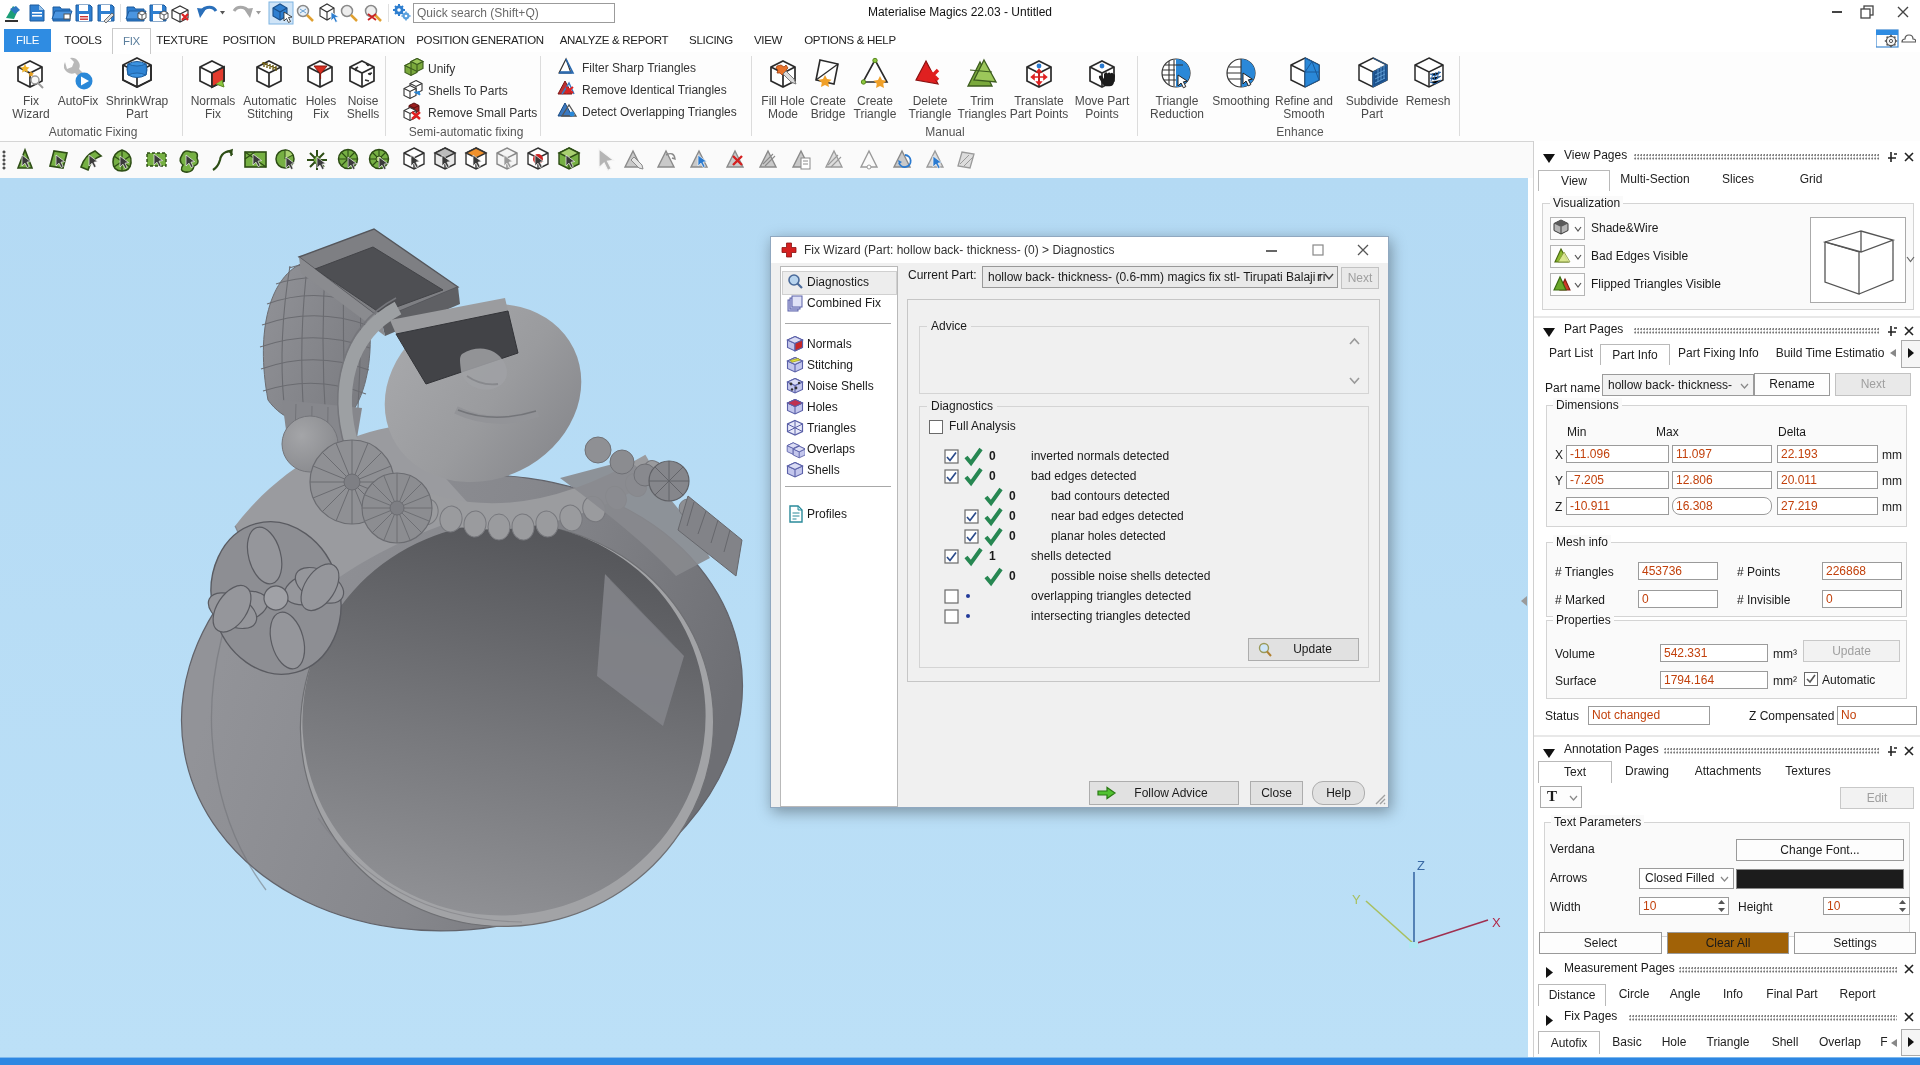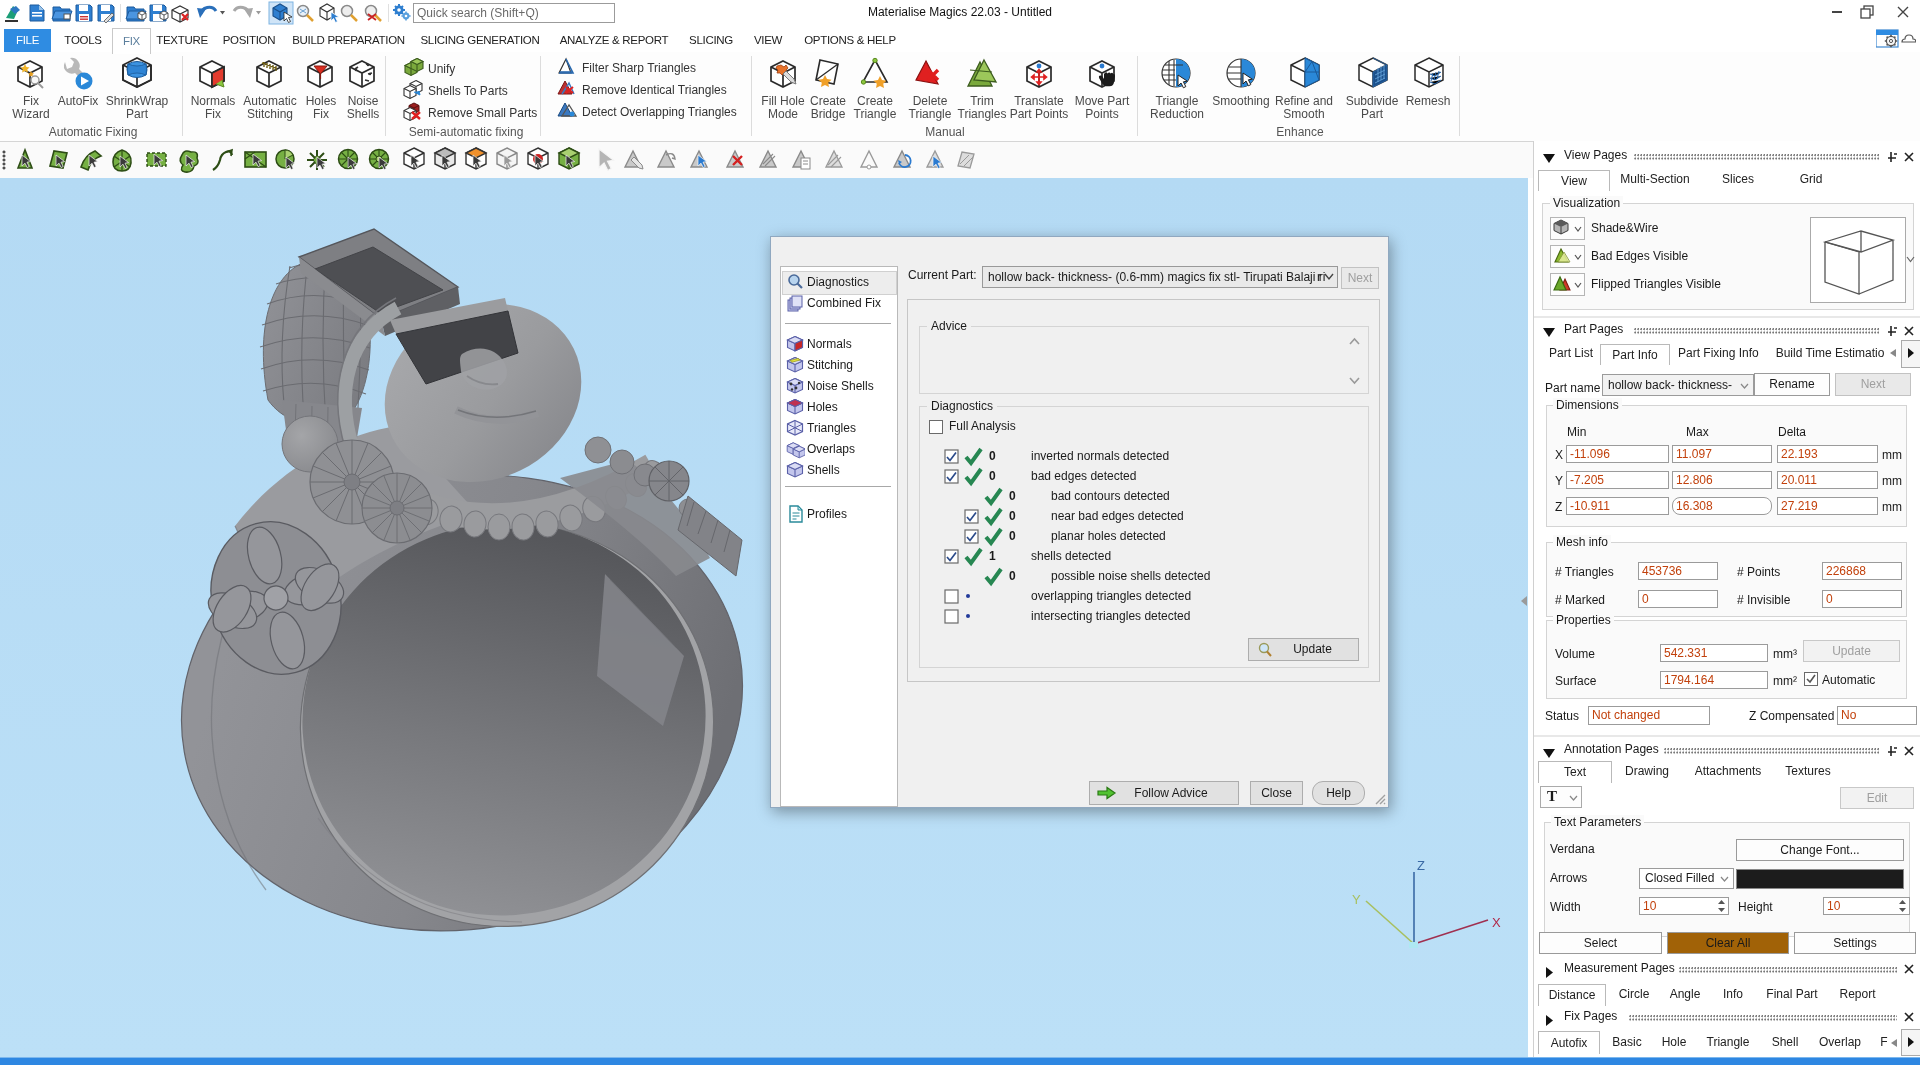--- a/index.html
+++ b/index.html
@@ -122,21 +122,21 @@
       <path d="M2 2 L12 12 M12 2 L2 12" stroke="#444" stroke-width="1.4"></path>
     </svg>
 </div>
 <div class="abs" id="menubar">
 <div class="mtab" style="left:4px;width:47px;background:#2f8ce2;color:#fff;">FILE</div>
 <div class="mtab" style="left:58px;width:50px;">TOOLS</div>
 <div class="mtab" style="left:112px;top:2px;height:25px;line-height:24px;width:37px;background:#fff;border:1px solid #c9c9c9;border-bottom:none;color:#5c7f9d;z-index:3;">FIX</div>
 <div class="mtab" style="left:153px;width:58px;">TEXTURE</div>
 <div class="mtab" style="left:219px;width:60px;">POSITION</div>
 <div class="mtab" style="left:290px;width:117px;">BUILD PREPARATION</div>
-<div class="mtab" style="left:415px;width:130px;">SLICING GENERATION</div>
+<div class="mtab" style="left:415px;width:130px;">POSITION GENERATION</div>
 <div class="mtab" style="left:558px;width:112px;">ANALYZE &amp; REPORT</div>
 <div class="mtab" style="left:686px;width:50px;">SLICING</div>
 <div class="mtab" style="left:749px;width:38px;">VIEW</div>
 <div class="mtab" style="left:800px;width:100px;">OPTIONS &amp; HELP</div>
 <svg class="abs" style="left:1876px;top:2px" width="40" height="24">
  <rect x="0" y="2" width="22" height="17" fill="#fff" stroke="#3c87d0" stroke-width="1.2"></rect>
       <rect x="0" y="2" width="22" height="5" fill="#2f8ce2"></rect>
  <g transform="translate(15,13)">
         <circle r="4.6" fill="#f5f5f5" stroke="#555" stroke-width="1.2"></circle>
         <circle r="1.6" fill="none" stroke="#555" stroke-width="1"></circle>
@@ -778,21 +778,21 @@
 <div class="abs" style="left:11px;top:240px;font-size:12px;">Part name</div>
 <div class="dd" style="left:68px;top:233px;width:145px;height:20px;line-height:20px;padding-left:5px;background:#f2f2f2;">hollow back- thickness-
  <svg class="abs" style="right:4px;top:8px" width="9" height="6">
         <path d="M1 1 L4.5 5 L8 1" fill="none" stroke="#888" stroke-width="1.2"></path>
       </svg></div>
 <div class="btn" style="left:220px;top:232px;width:74px;height:21px;line-height:21px;background:#fdfdfd;border-color:#9a9a9a;">Rename</div>
 <div class="btn dis" style="left:301px;top:232px;width:74px;height:21px;line-height:21px;">Next</div>
 <div class="gbox" style="left:12px;top:264px;width:359px;height:120px;background:#fafafa;"></div>
 <div class="abs" style="left:19px;top:257px;background:#fafafa;padding:0 3px;font-size:12px;">Dimensions</div>
 <div class="abs" style="left:33px;top:284px;font-size:12px;">Min</div>
-<div class="abs" style="left:152px;top:284px;font-size:12px;">Max</div>
+<div class="abs" style="left:122px;top:284px;font-size:12px;">Max</div>
 <div class="abs" style="left:244px;top:284px;font-size:12px;">Delta</div>
 <div class="abs" style="left:21px;top:307px;font-size:12px;">X</div>
 <div class="abs" style="left:21px;top:333px;font-size:12px;">Y</div>
 <div class="abs" style="left:21px;top:359px;font-size:12px;">Z</div>
 <div class="inp" style="left:32px;top:304px;width:95px;height:16px;line-height:16px;">-11.096</div>
 <div class="inp" style="left:138px;top:304px;width:92px;height:16px;line-height:16px;">11.097</div>
 <div class="inp" style="left:243px;top:304px;width:93px;height:16px;line-height:16px;">22.193</div>
 <div class="abs" style="left:348px;top:307px;font-size:12px;">mm</div>
 <div class="inp" style="left:32px;top:330px;width:95px;height:16px;line-height:16px;">-7.205</div>
 <div class="inp" style="left:138px;top:330px;width:92px;height:16px;line-height:16px;">12.806</div>
@@ -910,20 +910,33 @@
 <div class="ptab" style="left:281px;top:894px;width:50px;">Overlap</div>
 <div class="ptab" style="left:345px;top:894px;width:10px;overflow:hidden;">F</div>
 <svg class="abs" style="left:355px;top:897px" width="10" height="10">
       <path d="M8 1 L2 5 L8 9 Z" fill="#888"></path>
     </svg>
 <div class="abs" style="left:367px;top:888px;width:18px;height:25px;border:1px solid #aaa;background:#f5f5f5;"><svg style="margin:6px 0 0 4px" width="10" height="12">
         <path d="M2 1 L8 6 L2 11 Z" fill="#111"></path>
       </svg></div>
 </div>
 <div class="abs" id="dialog" style="left:770px;top:236px;width:617px;height:570px;background:#f0f0f0;border:1px solid #90a8c0;box-shadow:2px 4px 14px rgba(0,0,0,0.35);">
+ <div class="abs" style="left:0;top:0;width:617px;height:26px;background:#ffffff;">
+  <svg class="abs" style="left:10px;top:5px" width="16" height="16">
+        <path d="M5.5 1 h5 v4.5 H15 v5 h-4.5 V15 h-5 v-4.5 H1 v-5 h4.5z" fill="#d42020" stroke="#8a1212" stroke-width="0.8"></path>
+      </svg>
+  <div class="abs" style="left:33px;top:0;height:26px;line-height:26px;font-size:12px;color:#333;">Fix Wizard (Part: hollow back- thickness- (0) &gt; Diagnostics</div>
+  <div class="abs" style="left:495px;top:13px;width:11px;height:1.5px;background:#666;"></div>
+  <svg class="abs" style="left:541px;top:7px" width="12" height="12">
+        <rect x="1" y="1" width="10" height="10" fill="none" stroke="#888" stroke-width="1.2"></rect>
+      </svg>
+  <svg class="abs" style="left:586px;top:7px" width="12" height="12">
+        <path d="M1 1 L11 11 M11 1 L1 11" stroke="#555" stroke-width="1.3"></path>
+      </svg>
+ </div>
 
  <div class="abs" style="left:9px;top:29px;width:116px;height:539px;background:#fff;border:1px solid #b9b9b9;">
   <div class="abs" style="left:1px;top:4px;width:113px;height:22px;background:#ededed;border:1px solid #d0d0d0;"></div>
   <svg class="abs" style="left:5px;top:6px" width="18" height="18">
         <circle cx="8" cy="7" r="5" fill="#b8d4ee" stroke="#4a6a9a" stroke-width="1.6"></circle>
         <path d="M11.5 10.5 L16 15" stroke="#4a6a9a" stroke-width="2.2"></path>
       </svg>
   <div class="abs" style="left:26px;top:5px;font-size:12px;line-height:20px;">Diagnostics</div>
   <svg class="abs" style="left:5px;top:28px" width="18" height="18">
         <g fill="#c8cbee" stroke="#5a60a8">

